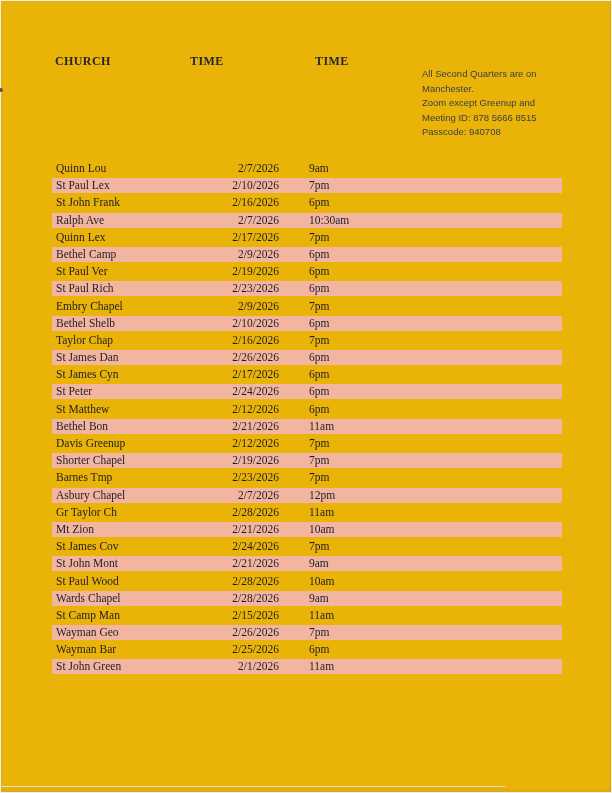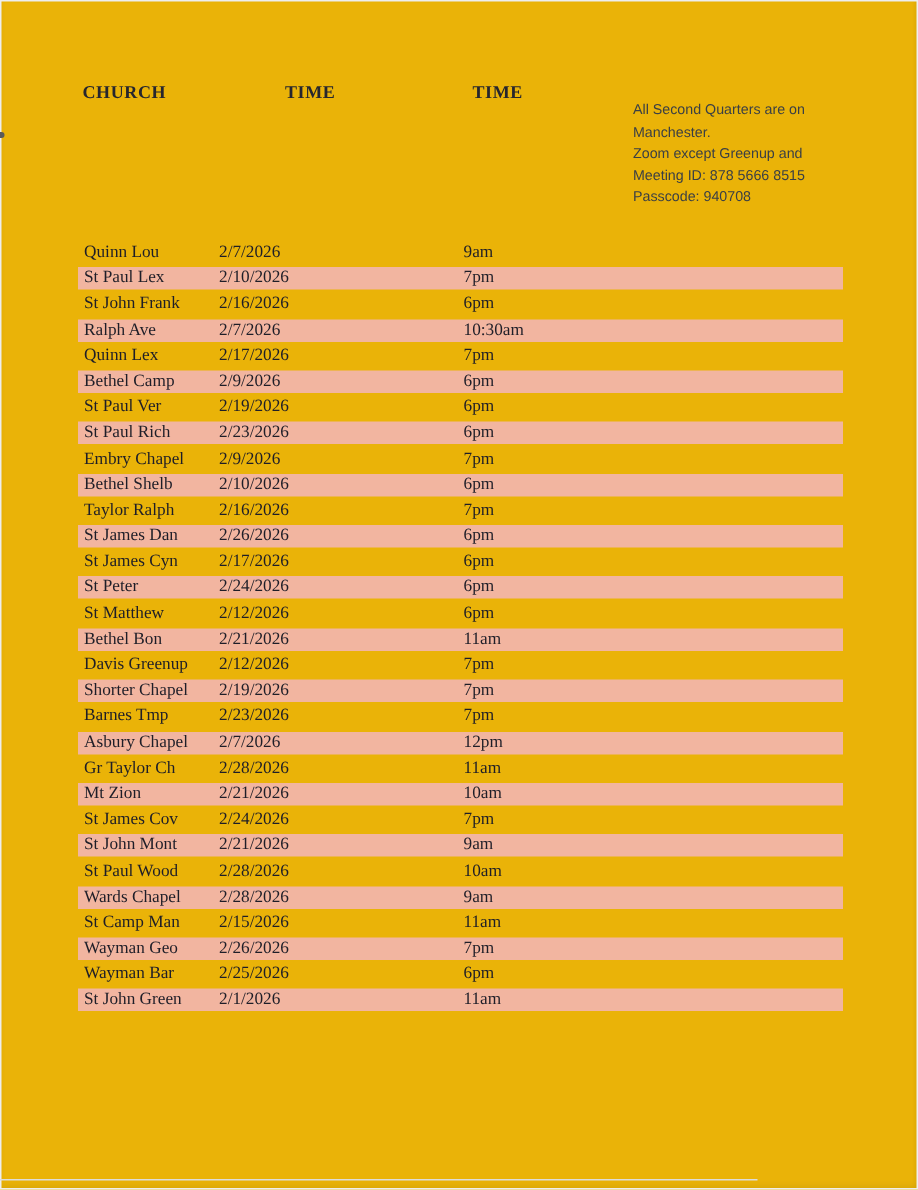--- a/index.html
+++ b/index.html
@@ -57,21 +57,21 @@
   }
   .cell {
     position: absolute;
     top: 0;
     font-size: 11.5px;
     line-height: 15px;
     color: #1e1e28;
     white-space: nowrap;
   }
   .cell.church { left: 4px; }
-  .cell.date   { left: 94px; width: 120px; text-align: left; }
+  .cell.date   { left: 107px; width: 120px; text-align: right; }
   .cell.time   { left: 257px; }
 
   .speck {
     position: absolute;
     left: 0;
     top: 88px;
     width: 3px;
     height: 4px;
     background: #5a5a5a;
     border-radius: 0 2px 2px 0;
@@ -157,21 +157,21 @@
       <span class="cell time">7pm</span>
     </div>
 
     <div class="row hl">
       <span class="cell church">Bethel Shelb</span>
       <span class="cell date">2/10/2026</span>
       <span class="cell time">6pm</span>
     </div>
 
     <div class="row">
-      <span class="cell church">Taylor Ralph</span>
+      <span class="cell church">Taylor Chap</span>
       <span class="cell date">2/16/2026</span>
       <span class="cell time">7pm</span>
     </div>
 
     <div class="row hl">
       <span class="cell church">St James Dan</span>
       <span class="cell date">2/26/2026</span>
       <span class="cell time">6pm</span>
     </div>
 

